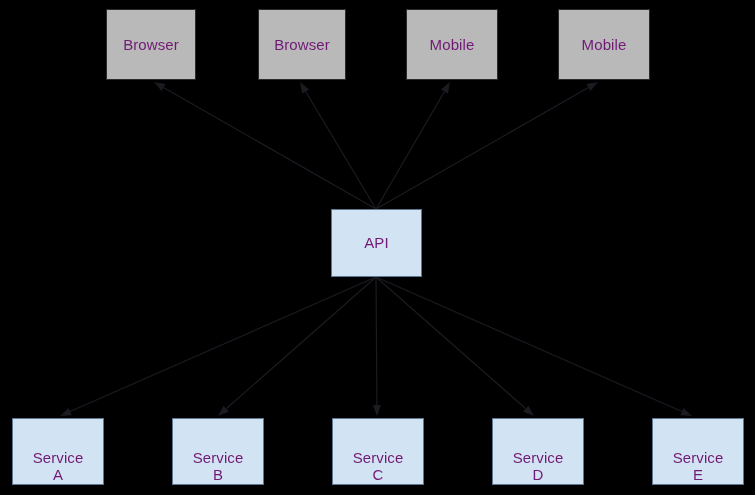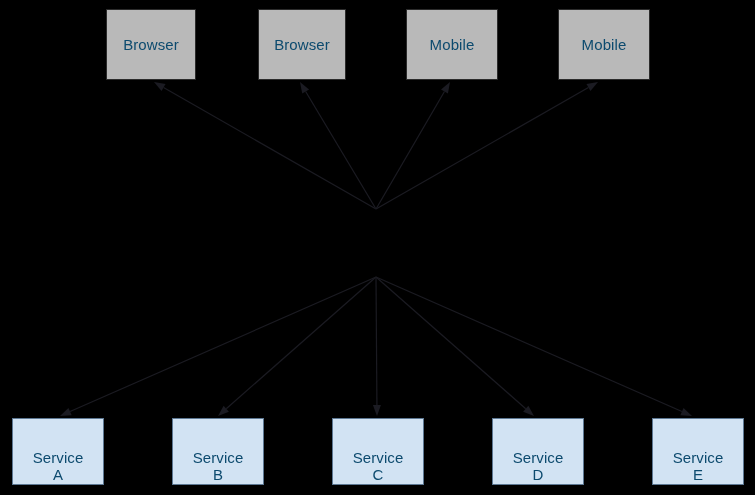--- a/index.html
+++ b/index.html
@@ -28,21 +28,21 @@
   }
   .node {
     position: absolute;
     box-sizing: border-box;
     display: flex;
     align-items: center;
     justify-content: center;
     text-align: center;
     line-height: 1.18;
     font-size: 15px;
-    color: #0c4a6e;
+    color: #701a75;
     letter-spacing: 0.1px;
     white-space: pre-line;
     z-index: 2;
   }
   .node.client {
     background: #b9b9b9;
     border: 1px solid #2b2b2b;
   }
   .node.api {
     background: #d2e3f3;
@@ -86,20 +86,23 @@
   <div class="node client" style="left: 258px; top: 9px; width: 88px; height: 71px;">
     <span>Browser</span>
   </div>
   <div class="node client" style="left: 406px; top: 9px; width: 92px; height: 71px;">
     <span>Mobile</span>
   </div>
   <div class="node client" style="left: 558px; top: 9px; width: 92px; height: 71px;">
     <span>Mobile</span>
   </div>
 
+  <div class="node api" style="left: 331px; top: 209px; width: 91px; height: 68px;">
+    <span>API</span>
+  </div>
 
   <div class="node service" style="left: 12px; top: 418px; width: 92px; height: 67px;">
     <span>Service
 A</span>
   </div>
   <div class="node service" style="left: 172px; top: 418px; width: 92px; height: 67px;">
     <span>Service
 B</span>
   </div>
   <div class="node service" style="left: 332px; top: 418px; width: 92px; height: 67px;">

